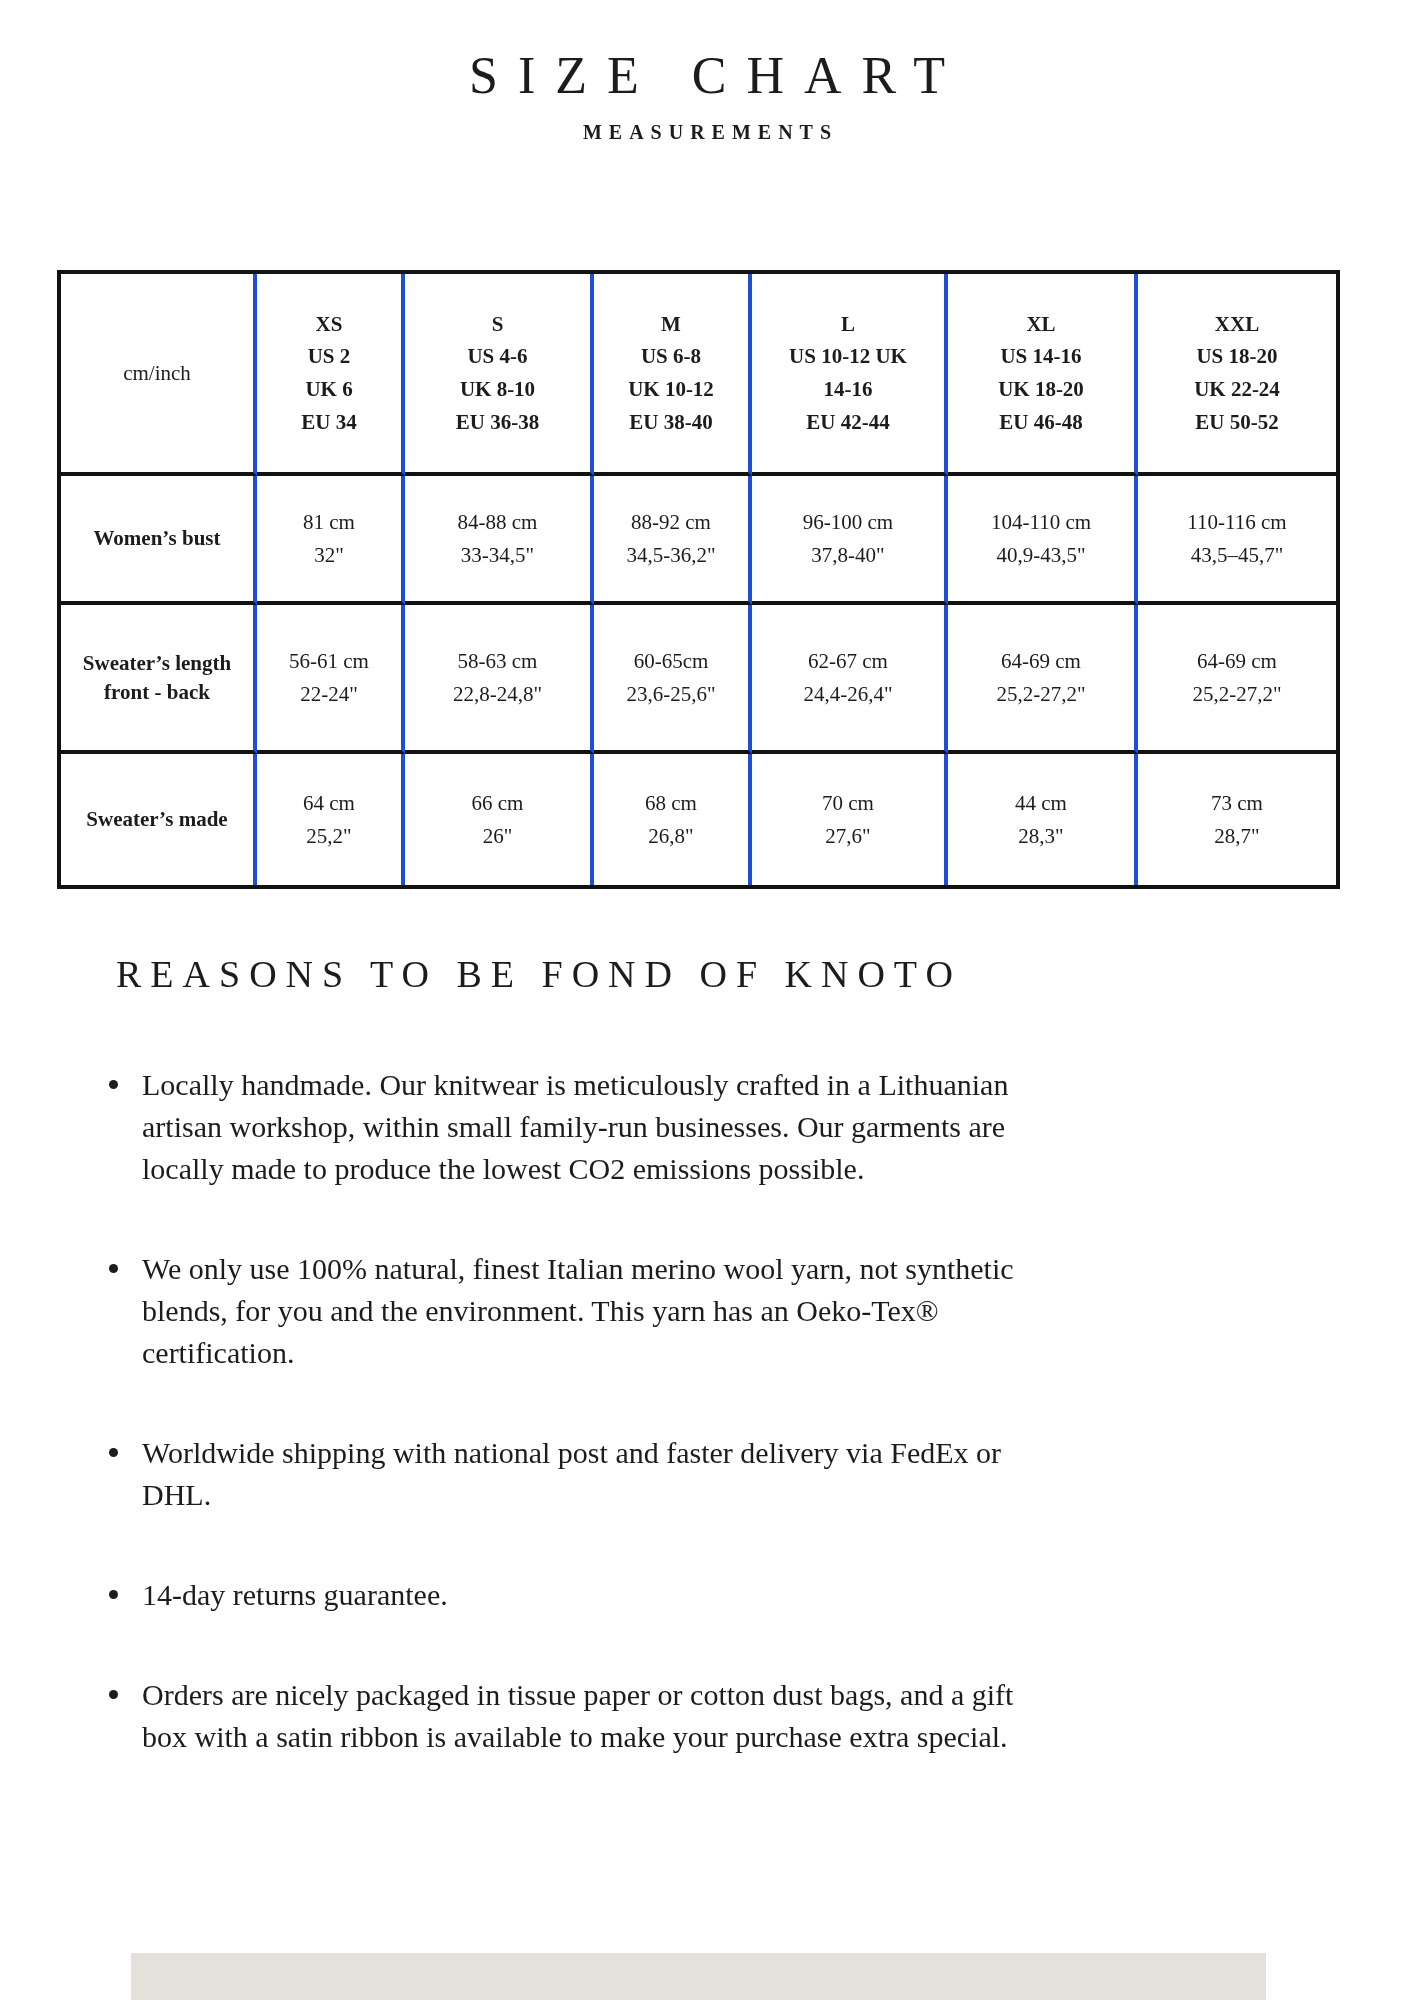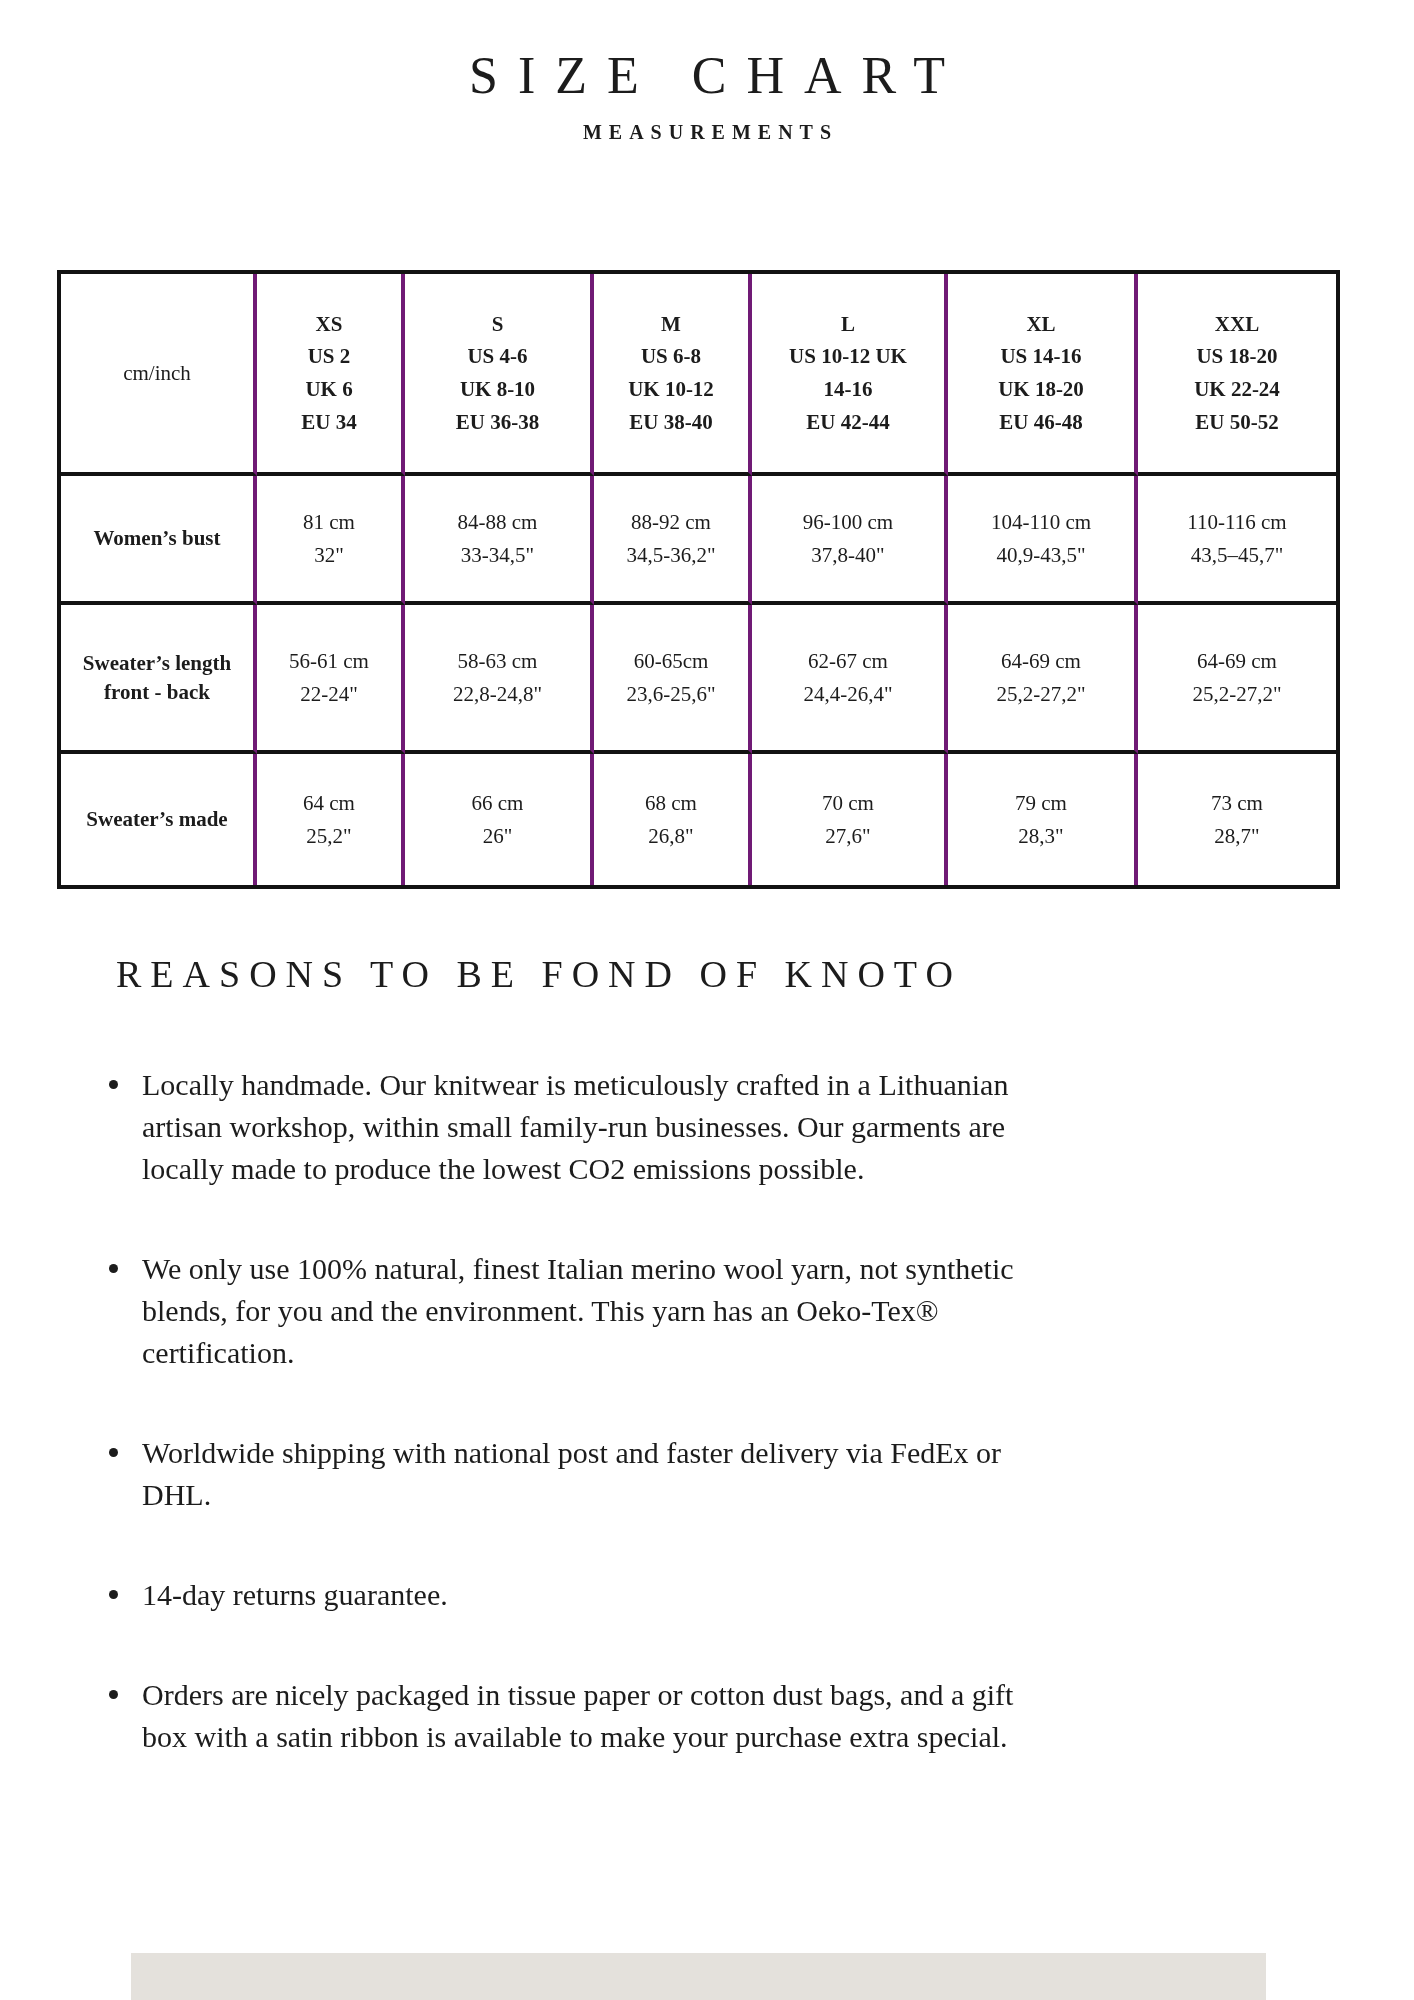--- a/index.html
+++ b/index.html
@@ -27,21 +27,21 @@
   
   .size-table{
     position:absolute;left:57px;top:270px;
     display:grid;
     grid-template-columns:196px 148px 189px 158px 196px 190px 198px;
     grid-template-rows:202px 129px 149px 131px;
     border:4px solid #121212;
     background:#ffffff;
   }
   .cell{
-    border-right:4px solid #701a75;
+    border-right:4px solid #1d4ed8;
     border-bottom:4px solid #121212;
     box-sizing:border-box;
     display:flex;flex-direction:column;
     align-items:center;justify-content:center;
     text-align:center;
     padding:4px 10px;
     font-size:21px;line-height:1.55;
   }
   .cell.c-last{border-right:none;}
   .cell.r-last{border-bottom:none;}
@@ -194,21 +194,21 @@
     </div>
     <div class="cell r-last">
       <span class="ln">68 cm</span>
       <span class="ln">26,8"</span>
     </div>
     <div class="cell r-last">
       <span class="ln">70 cm</span>
       <span class="ln">27,6"</span>
     </div>
     <div class="cell r-last">
-      <span class="ln">79 cm</span>
+      <span class="ln">44 cm</span>
       <span class="ln">28,3"</span>
     </div>
     <div class="cell r-last c-last">
       <span class="ln">73 cm</span>
       <span class="ln">28,7"</span>
     </div>
 
   </div>
 
   <h2 class="reasons-heading">REASONS TO BE FOND OF KNOTO</h2>

